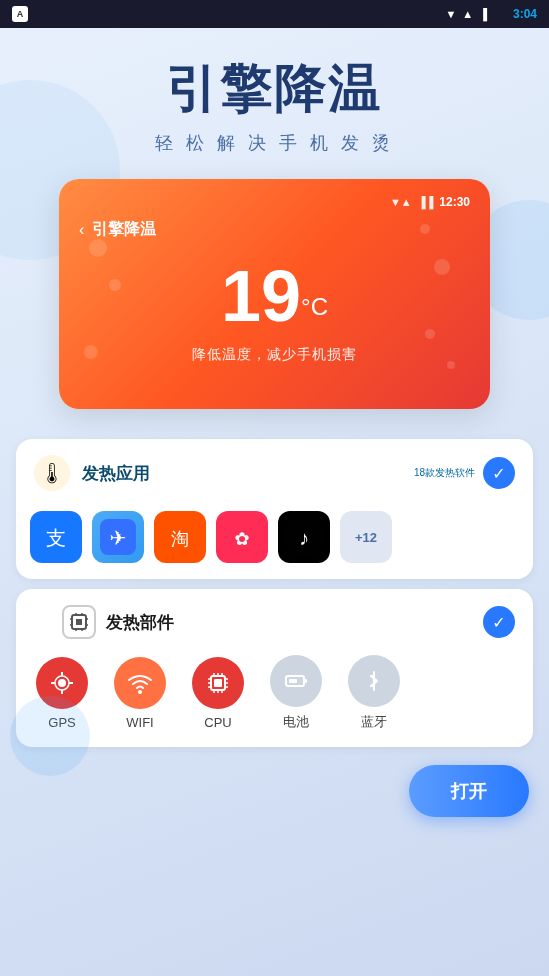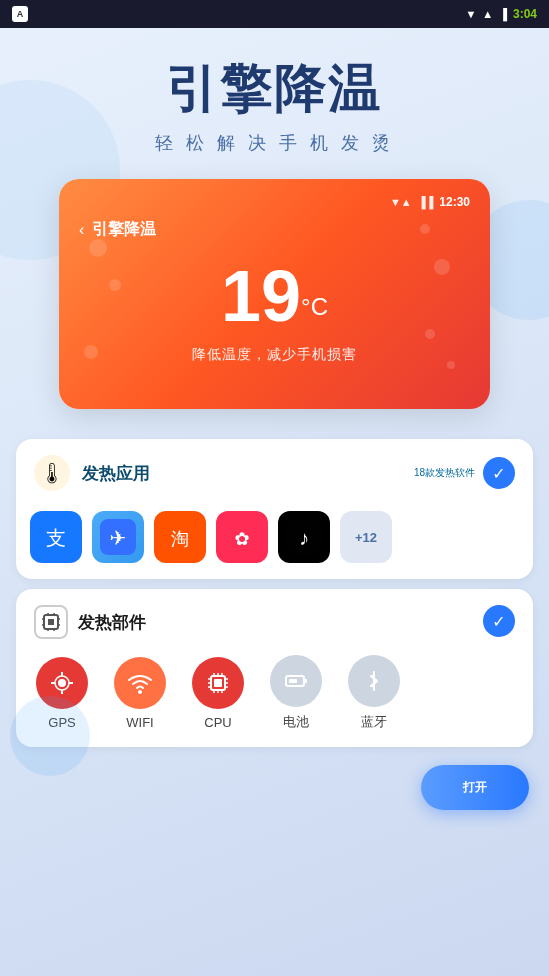--- a/index.html
+++ b/index.html
@@ -28,21 +28,21 @@
       width: 16px; height: 16px;
       background: #fff;
       border-radius: 3px;
       display: flex; align-items: center; justify-content: center;
       font-size: 9px; color: #333; font-weight: bold;
     }
     .status-right {
       display: flex; align-items: center; gap: 6px;
     }
     .status-time {
-      color: #84cc16; font-size: 12px; font-weight: 600;
+      color: #0ea5e9; font-size: 12px; font-weight: 600; margin-left: 20px;
     }
     .status-icon { color: #fff; font-size: 11px; }
 
     
     .hero {
       text-align: center;
       padding: 32px 29px 20px;
       position: relative;
     }
     .hero-title {
@@ -207,23 +207,24 @@
 
     
     .hw-section {
       background: #fff;
       margin: 0 16px 10px;
       border-radius: 16px;
       box-shadow: 0 2px 10px rgba(0,0,0,0.06);
     }
     .hw-header {
       display: flex;
-      align-items: flex-start;
+      align-items: center;
       justify-content: space-between;
       padding: 16px 18px 12px;
+      margin-left: 28px;
     }
     .hw-left {
       display: flex; align-items: center; gap: 10px;
     }
     .hw-icon-box {
       width: 34px; height: 34px;
       border: 2px solid #ccc;
       border-radius: 8px;
       display: flex; align-items: center; justify-content: center;
       font-size: 18px;
@@ -269,21 +270,21 @@
       display: flex;
       justify-content: flex-end;
       padding: 8px 20px 20px;
     }
     .open-btn {
       background: linear-gradient(90deg, #5b9cff, #2979ff);
       color: #fff;
       border: none;
       border-radius: 28px;
       padding: 14px 42px;
-      font-size: 12px;
+      font-size: 18px;
       font-weight: 600;
       cursor: pointer;
       box-shadow: 0 4px 16px rgba(41,121,255,0.4);
     }
 
     
     .bg-circle {
       position: absolute;
       border-radius: 50%;
       opacity: 0.15;

